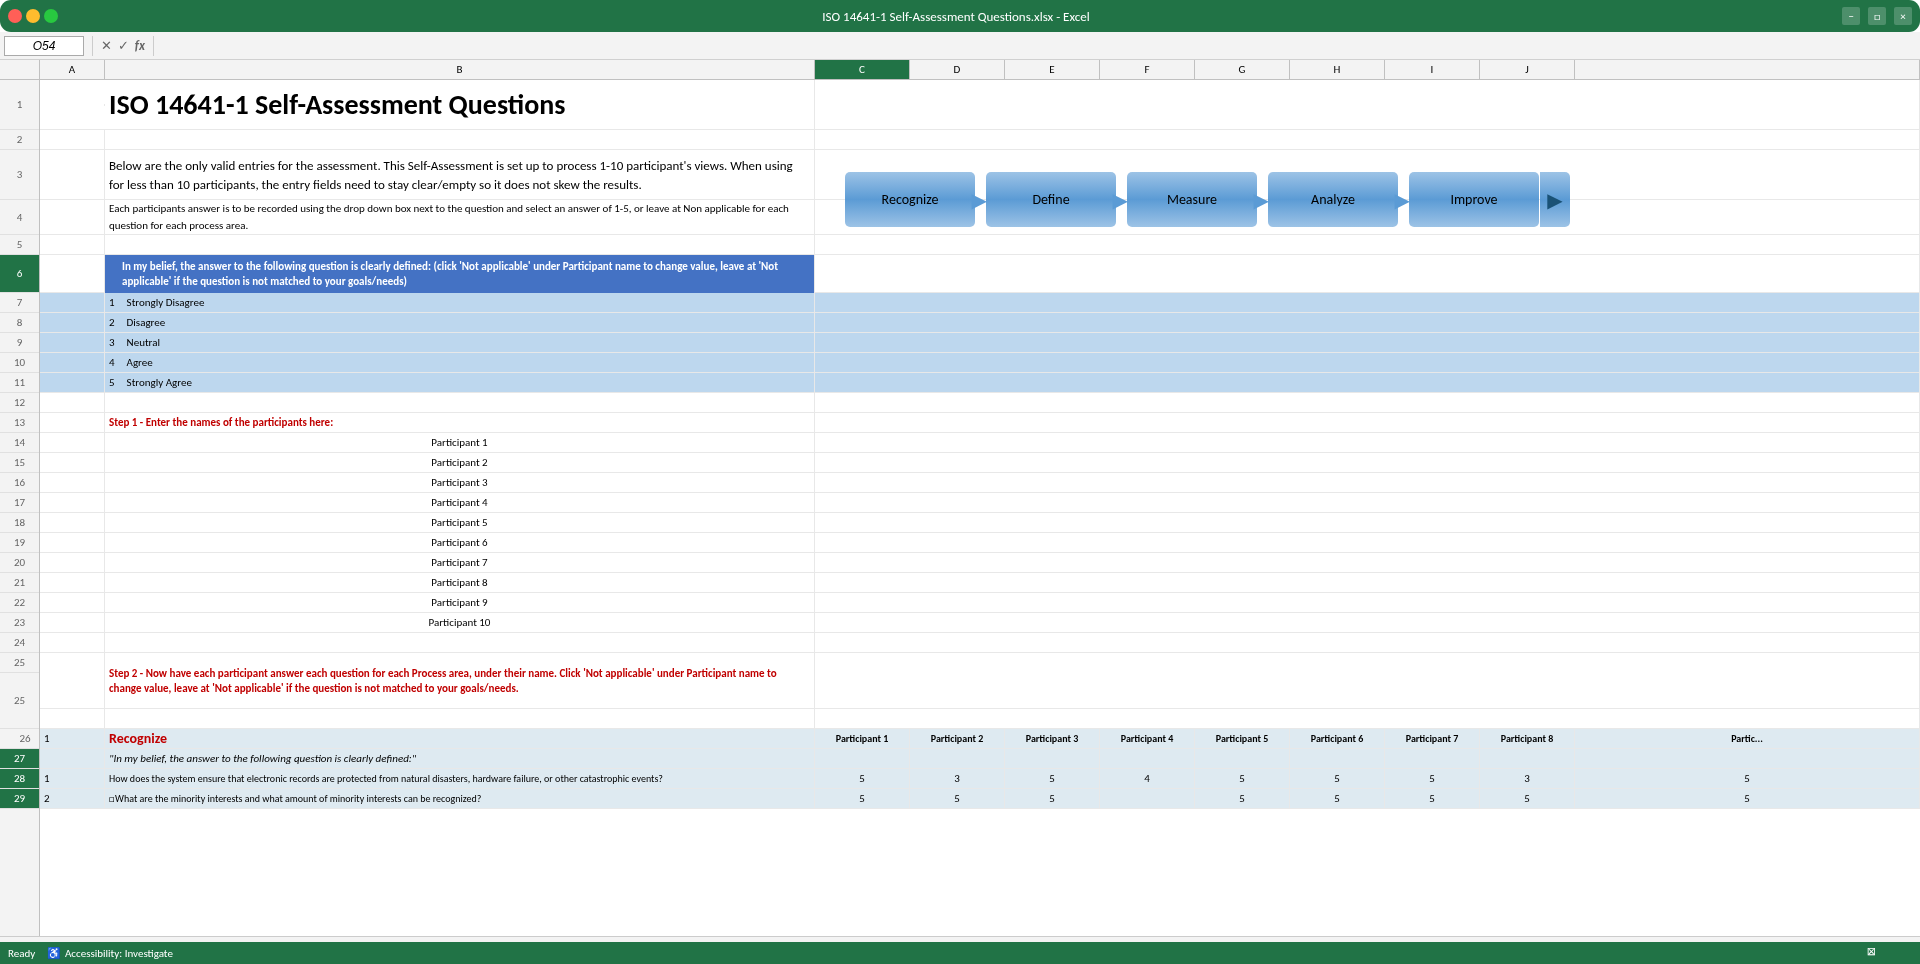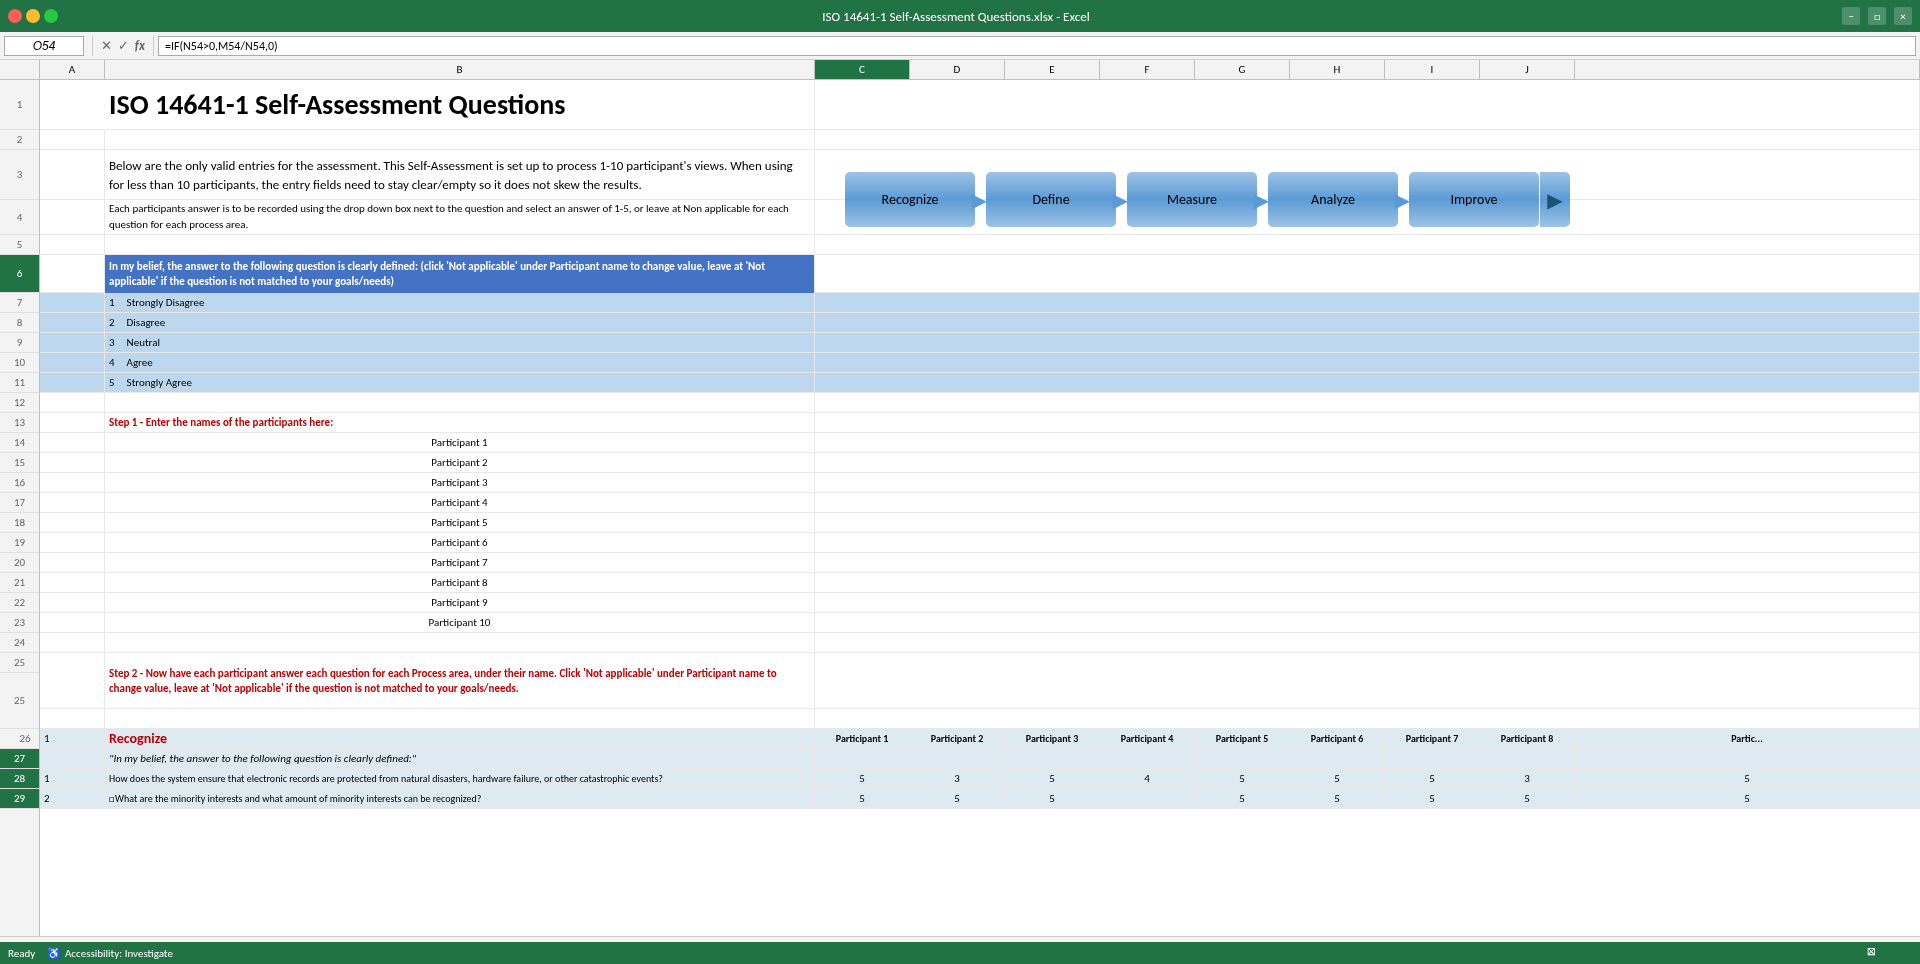--- a/index.html
+++ b/index.html
@@ -14,20 +14,21 @@
 
     
     .title-bar {
       background: #217346;
       color: white;
       height: 32px;
       display: flex;
       align-items: center;
       padding: 0 8px;
       font-size: 12px;
+      border-radius: 11px;
     }
     .title-bar-center {
       flex: 1;
       text-align: center;
       font-size: 13px;
     }
     .title-bar-icons {
       display: flex;
       gap: 8px;
     }
@@ -247,21 +248,20 @@
 
   <div class="formula-bar">
     <input class="cell-name-box" value="O54" readonly="" style="border: 1px solid rgb(170, 170, 170); font-style: italic;">
     <div class="formula-divider"></div>
     <div class="formula-icons">
       <span class="formula-icon">✕</span>
       <span class="formula-icon">✓</span>
       <span class="formula-icon" style="font-style:italic;font-weight:bold;">fx</span>
     </div>
     <div class="formula-divider"></div>
-    <div class="formula-content">=IF(N54&gt;0,M54/N54,0)</div>
   </div>
 
   <div class="col-headers-row">
     <div style="width:40px;min-width:40px;border-right:1px solid #c0c0c0;" class="header-cell"></div>
     <div class="header-cell cw-A" style="font-size:11px;">A</div>
     <div class="header-cell cw-B" style="font-size:11px;">B</div>
     <div class="header-cell cw-C active" style="font-size:11px;background:#217346;color:white;">C</div>
     <div class="header-cell cw-D" style="font-size:11px;">D</div>
     <div class="header-cell cw-E" style="font-size:11px;">E</div>
     <div class="header-cell cw-F" style="font-size:11px;">F</div>
@@ -321,35 +321,35 @@
         <div class="cell cw-B"></div>
         <div class="cell" style="flex:1;"></div>
       </div>
 
       <div class="row-in-grid" style="height:50px;align-items:flex-start;">
         <div class="cell cw-A" style="height:50px;"></div>
         <div class="cell cw-B" style="font-size:13px;height:50px;white-space:normal;line-height:1.5;padding:4px;">Below are the only valid entries for the assessment. This Self-Assessment is set up to process 1-10 participant's views. When using for less than 10 participants, the entry fields need to stay clear/empty so it does not skew the results.</div>
         <div class="cell" style="flex:1;height:50px;"></div>
       </div>
 
-      <div class="row-in-grid" style="height:35px;align-items:center;">
+      <div class="row-in-grid" style="height:35px;align-items:flex-start;">
         <div class="cell cw-A" style="height:35px;"></div>
         <div class="cell cw-B" style="font-size:11px;height:35px;white-space:normal;line-height:1.5;padding:4px;">Each participants answer is to be recorded using the drop down box next to the question and select an answer of 1-5, or leave at Non applicable for each question for each process area.</div>
         <div class="cell" style="flex:1;height:35px;"></div>
       </div>
 
       <div class="row-in-grid" style="height:20px;">
         <div class="cell cw-A"></div>
         <div class="cell cw-B"></div>
         <div class="cell" style="flex:1;"></div>
       </div>
 
       <div class="row-in-grid" style="height:38px;align-items:flex-start;">
         <div class="cell cw-A" style="height:38px;"></div>
-        <div class="cell cw-B" style="background:#4472C4;color:white;font-weight:bold;font-size:11px;height:38px;white-space:normal;line-height:1.4;padding:4px;">In my belief, the answer to the following question is clearly defined: (click 'Not applicable' under Participant name to change value, leave at 'Not applicable' if the question is not matched to your goals/needs)</div>
+        <div class="cell cw-B" style="background:#4472C4;color:white;font-weight:bold;font-size:11px;height:38px;white-space:normal;line-height:1.4;padding:17px;">In my belief, the answer to the following question is clearly defined: (click 'Not applicable' under Participant name to change value, leave at 'Not applicable' if the question is not matched to your goals/needs)</div>
         <div class="cell" style="flex:1;height:38px;"></div>
       </div>
 
       <div class="row-in-grid" style="height:20px;background:#BDD7EE;">
         <div class="cell cw-A" style="background:#BDD7EE;"></div>
         <div class="cell cw-B" style="background:#BDD7EE;font-size:11px;">
           <span style="margin-right:12px;">1</span>
           <span>Strongly Disagree</span>
         </div>
         <div class="cell" style="flex:1;background:#BDD7EE;"></div>

